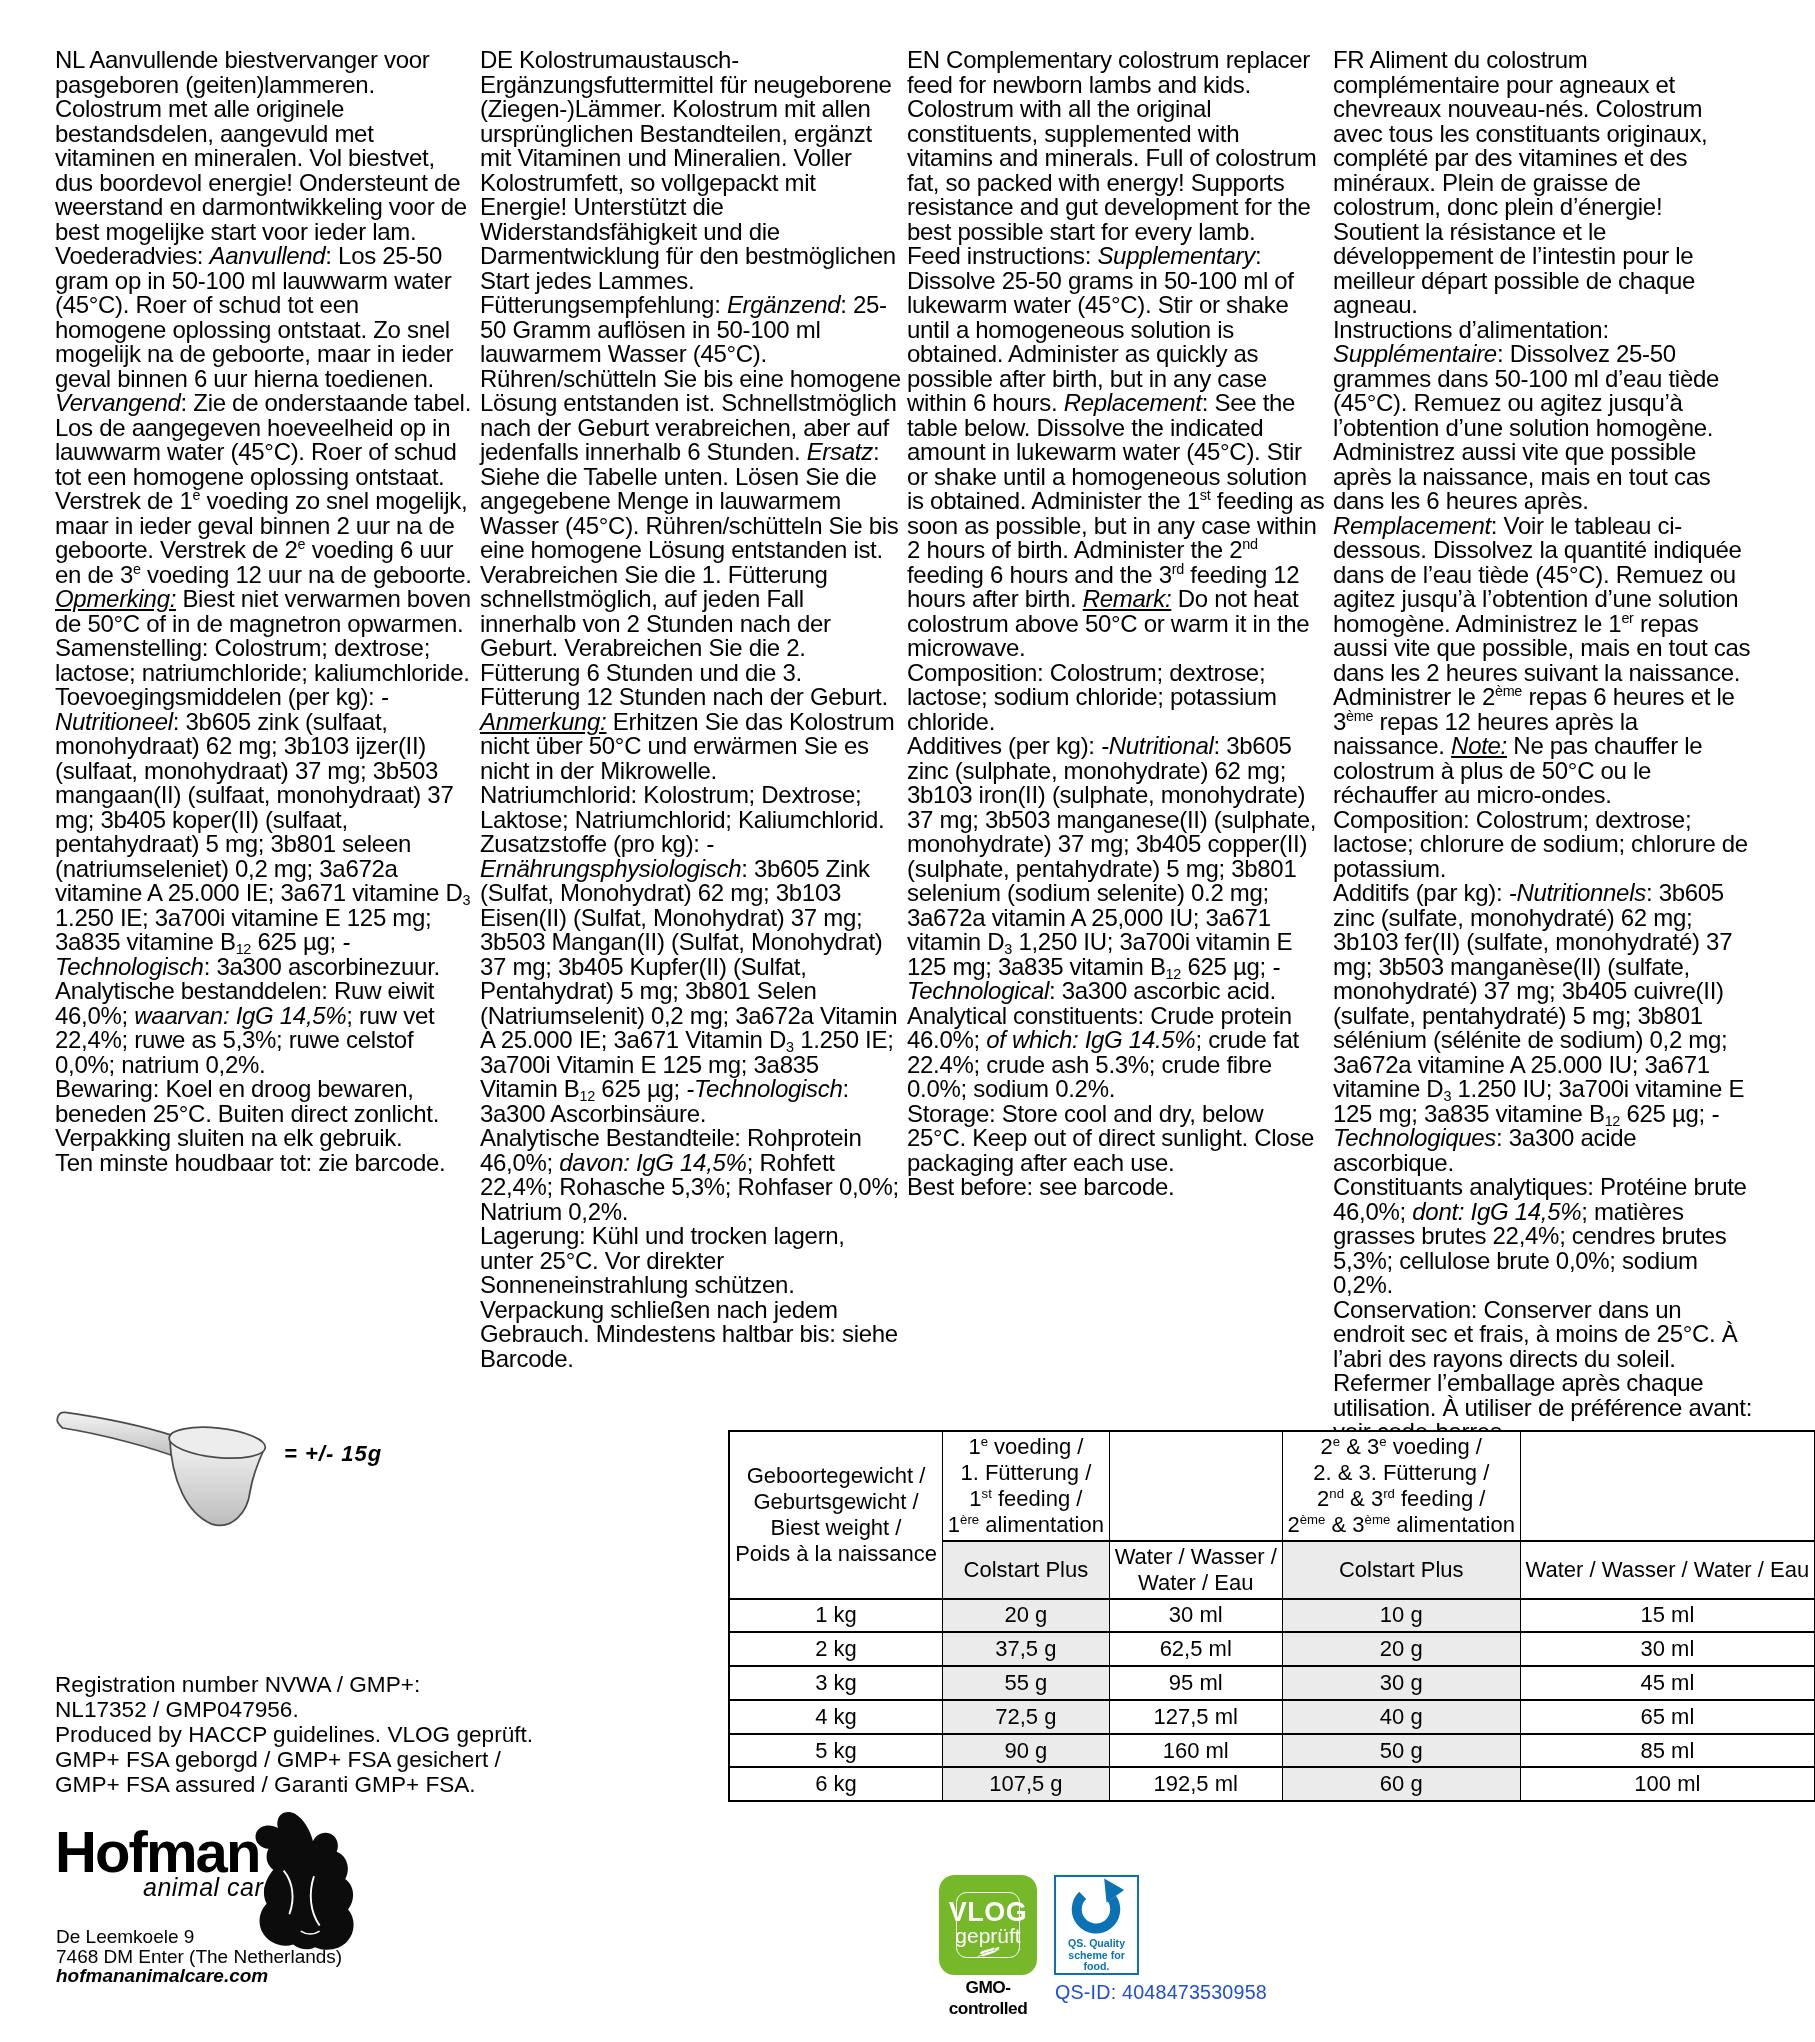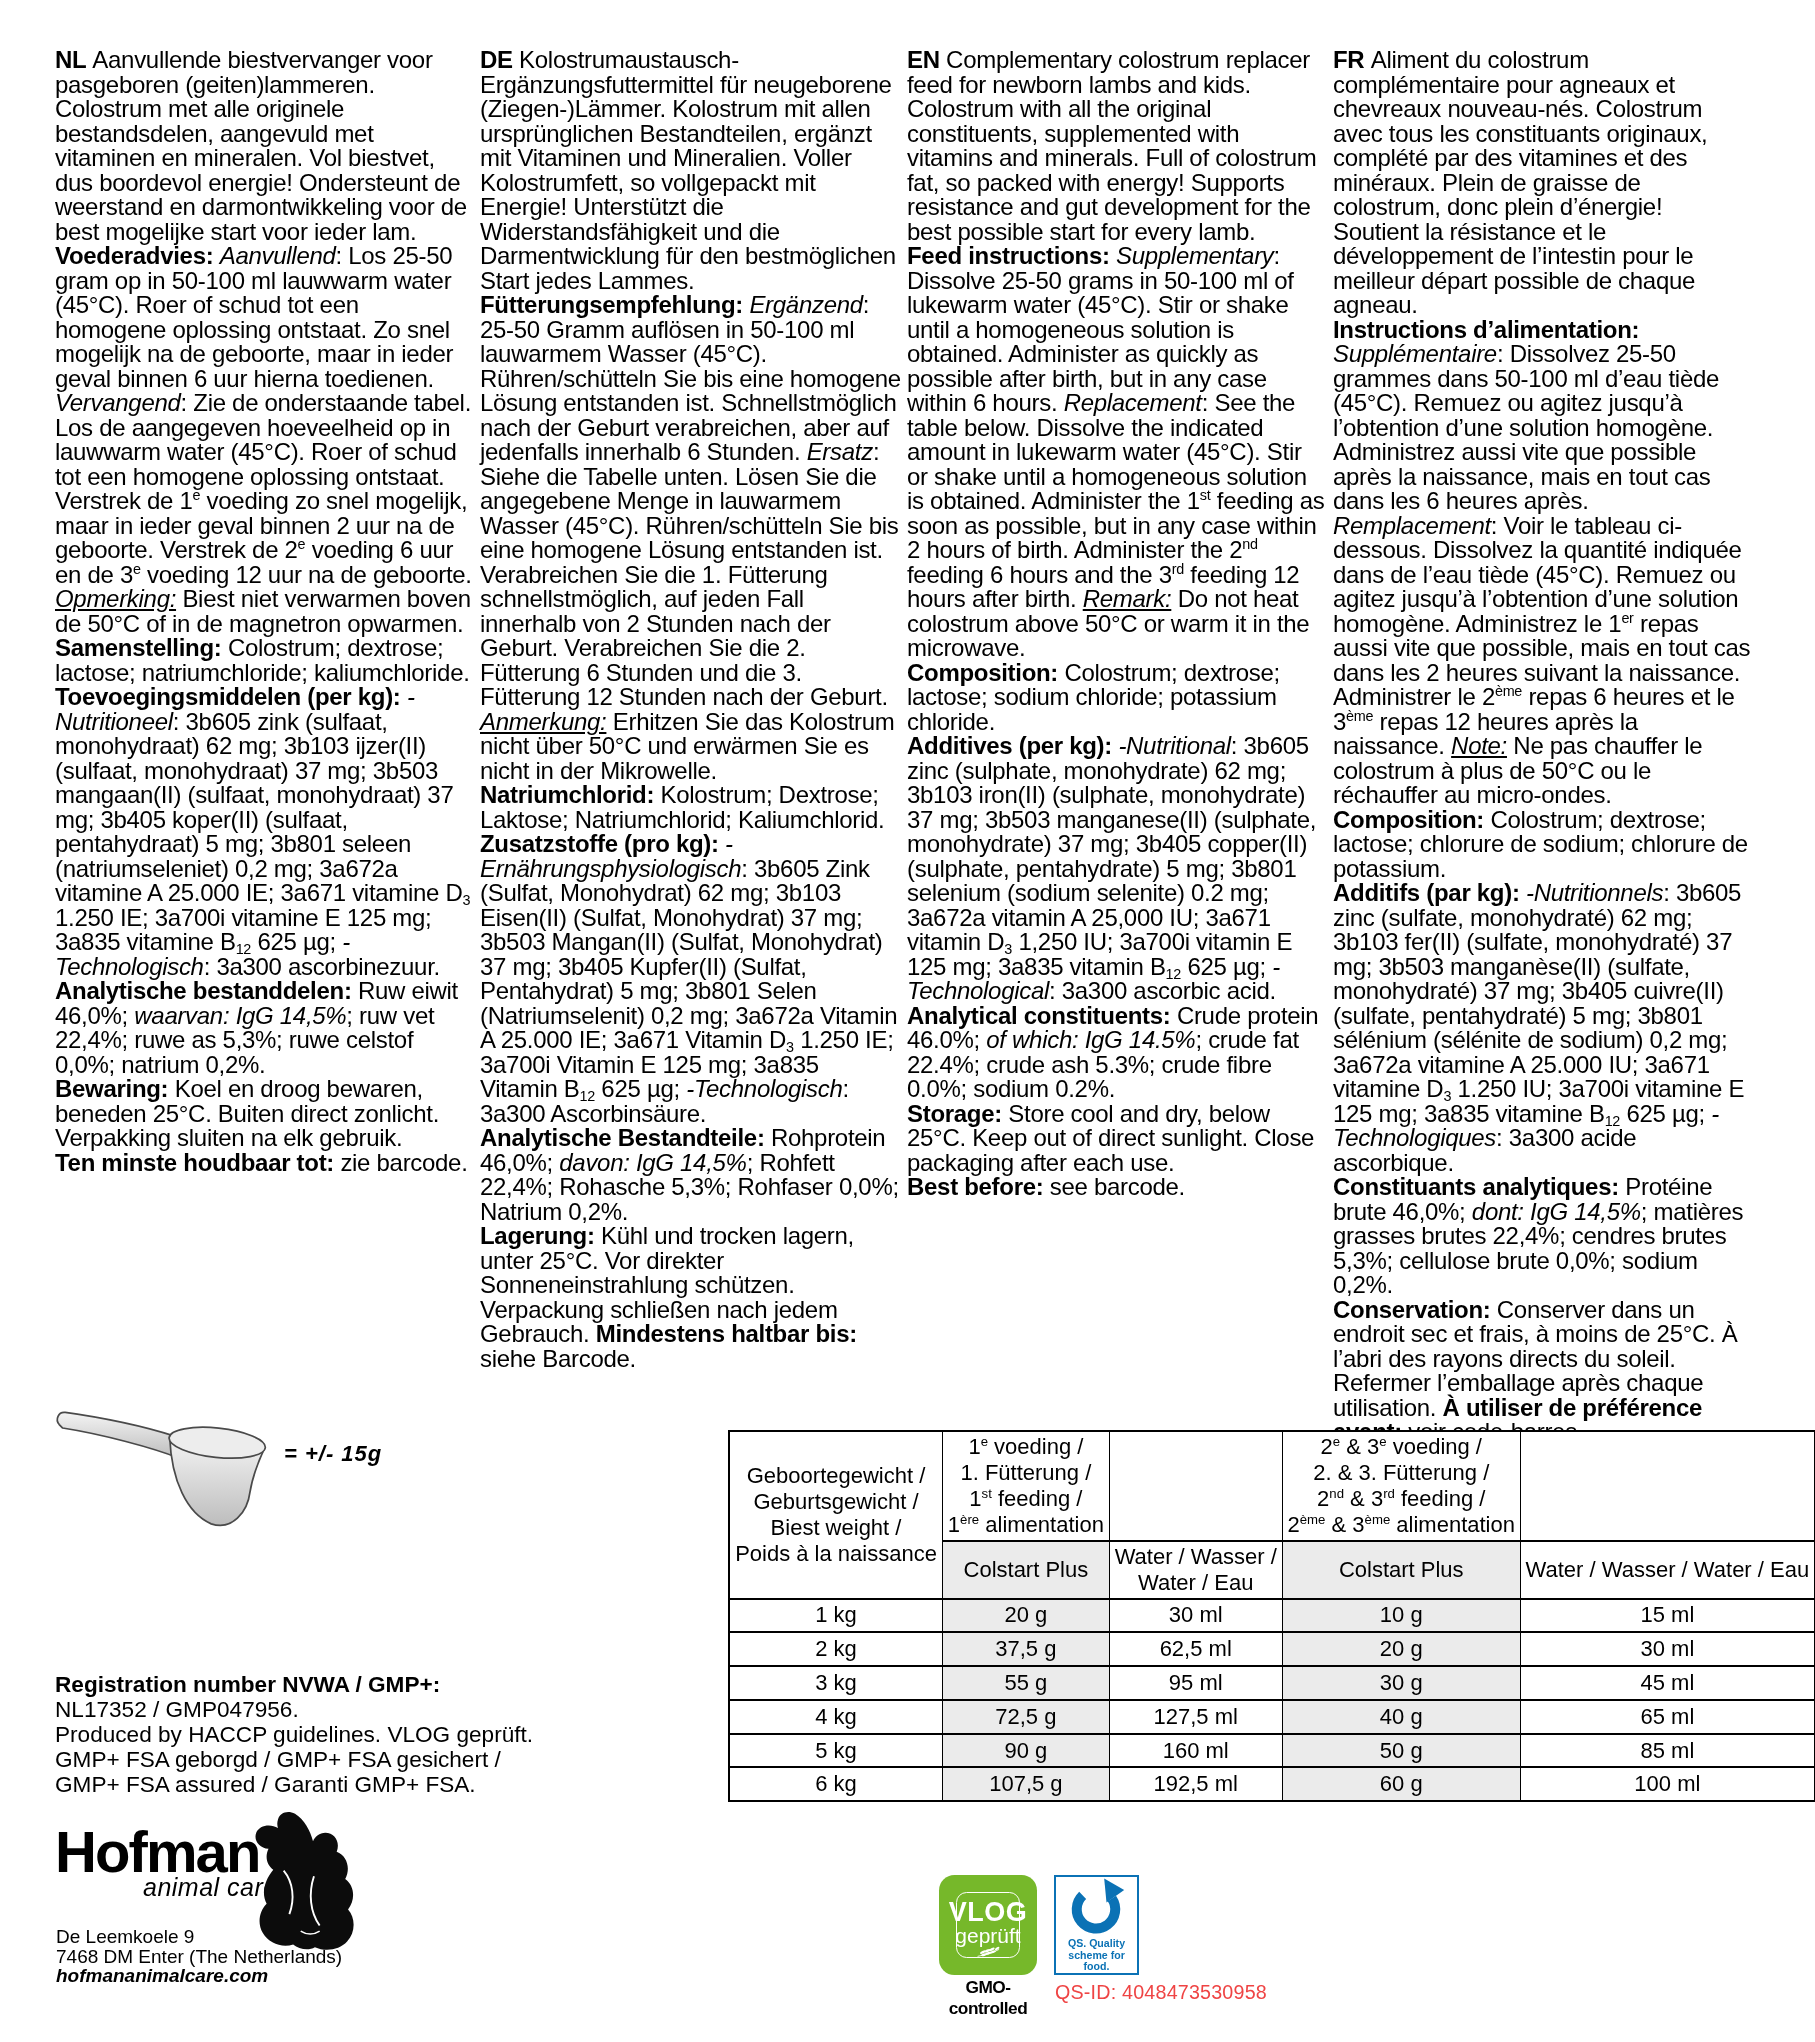--- a/index.html
+++ b/index.html
@@ -3,21 +3,21 @@
 <meta charset="utf-8">
 <style>
   html,body{margin:0;padding:0;background:#fff;}
   .page{position:relative;width:1816px;height:2042px;background:#ffffff;overflow:hidden;
         font-family:"Liberation Sans",sans-serif;color:#000;}
 
   
   .lang-col{position:absolute;top:48px;width:421px;font-size:24px;line-height:24.5px;
             letter-spacing:-0.3px;text-align:left;}
   .para{margin:0;}
-  .b{font-weight:bold;}
+  .b{font-weight:normal;}
   .i{font-style:italic;}
   .u{text-decoration:underline;}
   sup{font-size:60%;line-height:0;vertical-align:super;}
   sub{font-size:60%;line-height:0;vertical-align:baseline;position:relative;top:0.28em;}
 
   
   .scoop-svg{position:absolute;left:48px;top:1401px;}
   .scoop-label{position:absolute;left:284px;top:1441px;font-size:22px;font-weight:bold;letter-spacing:1px;font-style:italic;}
 
   
@@ -49,21 +49,21 @@
             border-radius:15.4px;padding:17px;box-sizing:border-box;}
   .vlog-inner{width:100%;height:100%;border:1.9px solid #fff;border-radius:10.6px;box-sizing:border-box;
               display:flex;flex-direction:column;align-items:center;justify-content:flex-start;}
   .vlog-l1{color:#fff;font-size:27px;font-weight:bold;line-height:27px;margin-top:5.8px;letter-spacing:0.5px;}
   .vlog-l2{color:#fff;font-size:21px;line-height:21px;margin-top:-1px;}
   .vlog-caption{position:absolute;left:934px;top:1977px;width:108px;text-align:center;
                 font-size:17.3px;font-weight:bold;letter-spacing:-0.5px;}
   .qs-box{position:absolute;left:1054px;top:1875px;width:85px;height:100px;background:#fff;
           border:2.9px solid #0b72b5;box-sizing:border-box;display:flex;flex-direction:column;align-items:center;}
   .qs-text{color:#0b72b5;font-size:10.6px;font-weight:bold;line-height:11.5px;text-align:center;margin-top:1px;}
-  .qs-id{position:absolute;left:1055px;top:1981px;font-size:19.7px;color:#ef4444;letter-spacing:0.2px;}
+  .qs-id{position:absolute;left:1055px;top:1981px;font-size:19.7px;color:#1d4ed8;letter-spacing:0.2px;}
 </style>
 </head>
 <body>
 
 <div class="page">
 
   <div class="lang-col" style="left:55px">
       <div class="para"><span class="b">NL </span><span>Aanvullende biestvervanger voor pasgeboren (geiten)lammeren. Colostrum met alle originele bestandsdelen, aangevuld met vitaminen en mineralen. Vol biestvet, dus boordevol energie! Ondersteunt de weerstand en darmontwikkeling voor de best mogelijke start voor ieder lam.</span></div>
       <div class="para"><span class="b">Voederadvies: </span><span class="i">Aanvullend</span><span>: Los 25-50 gram op in 50-100 ml lauwwarm water (45°C). Roer of schud tot een homogene oplossing ontstaat. Zo snel mogelijk na de geboorte, maar in ieder geval binnen 6 uur hierna toedienen. </span><span class="i">Vervangend</span><span>: Zie de onderstaande tabel. Los de aangegeven hoeveelheid op in lauwwarm water (45°C). Roer of schud tot een homogene oplossing ontstaat. Verstrek de 1<sup>e</sup> voeding zo snel mogelijk, maar in ieder geval binnen 2 uur na de geboorte. Verstrek de 2<sup>e</sup> voeding 6 uur en de 3<sup>e</sup> voeding 12 uur na de geboorte. </span><span class="i u">Opmerking:</span><span> Biest niet verwarmen boven de 50°C of in de magnetron opwarmen.</span></div>
       <div class="para"><span class="b">Samenstelling: </span><span>Colostrum; dextrose; lactose; natriumchloride; kaliumchloride.</span></div>

